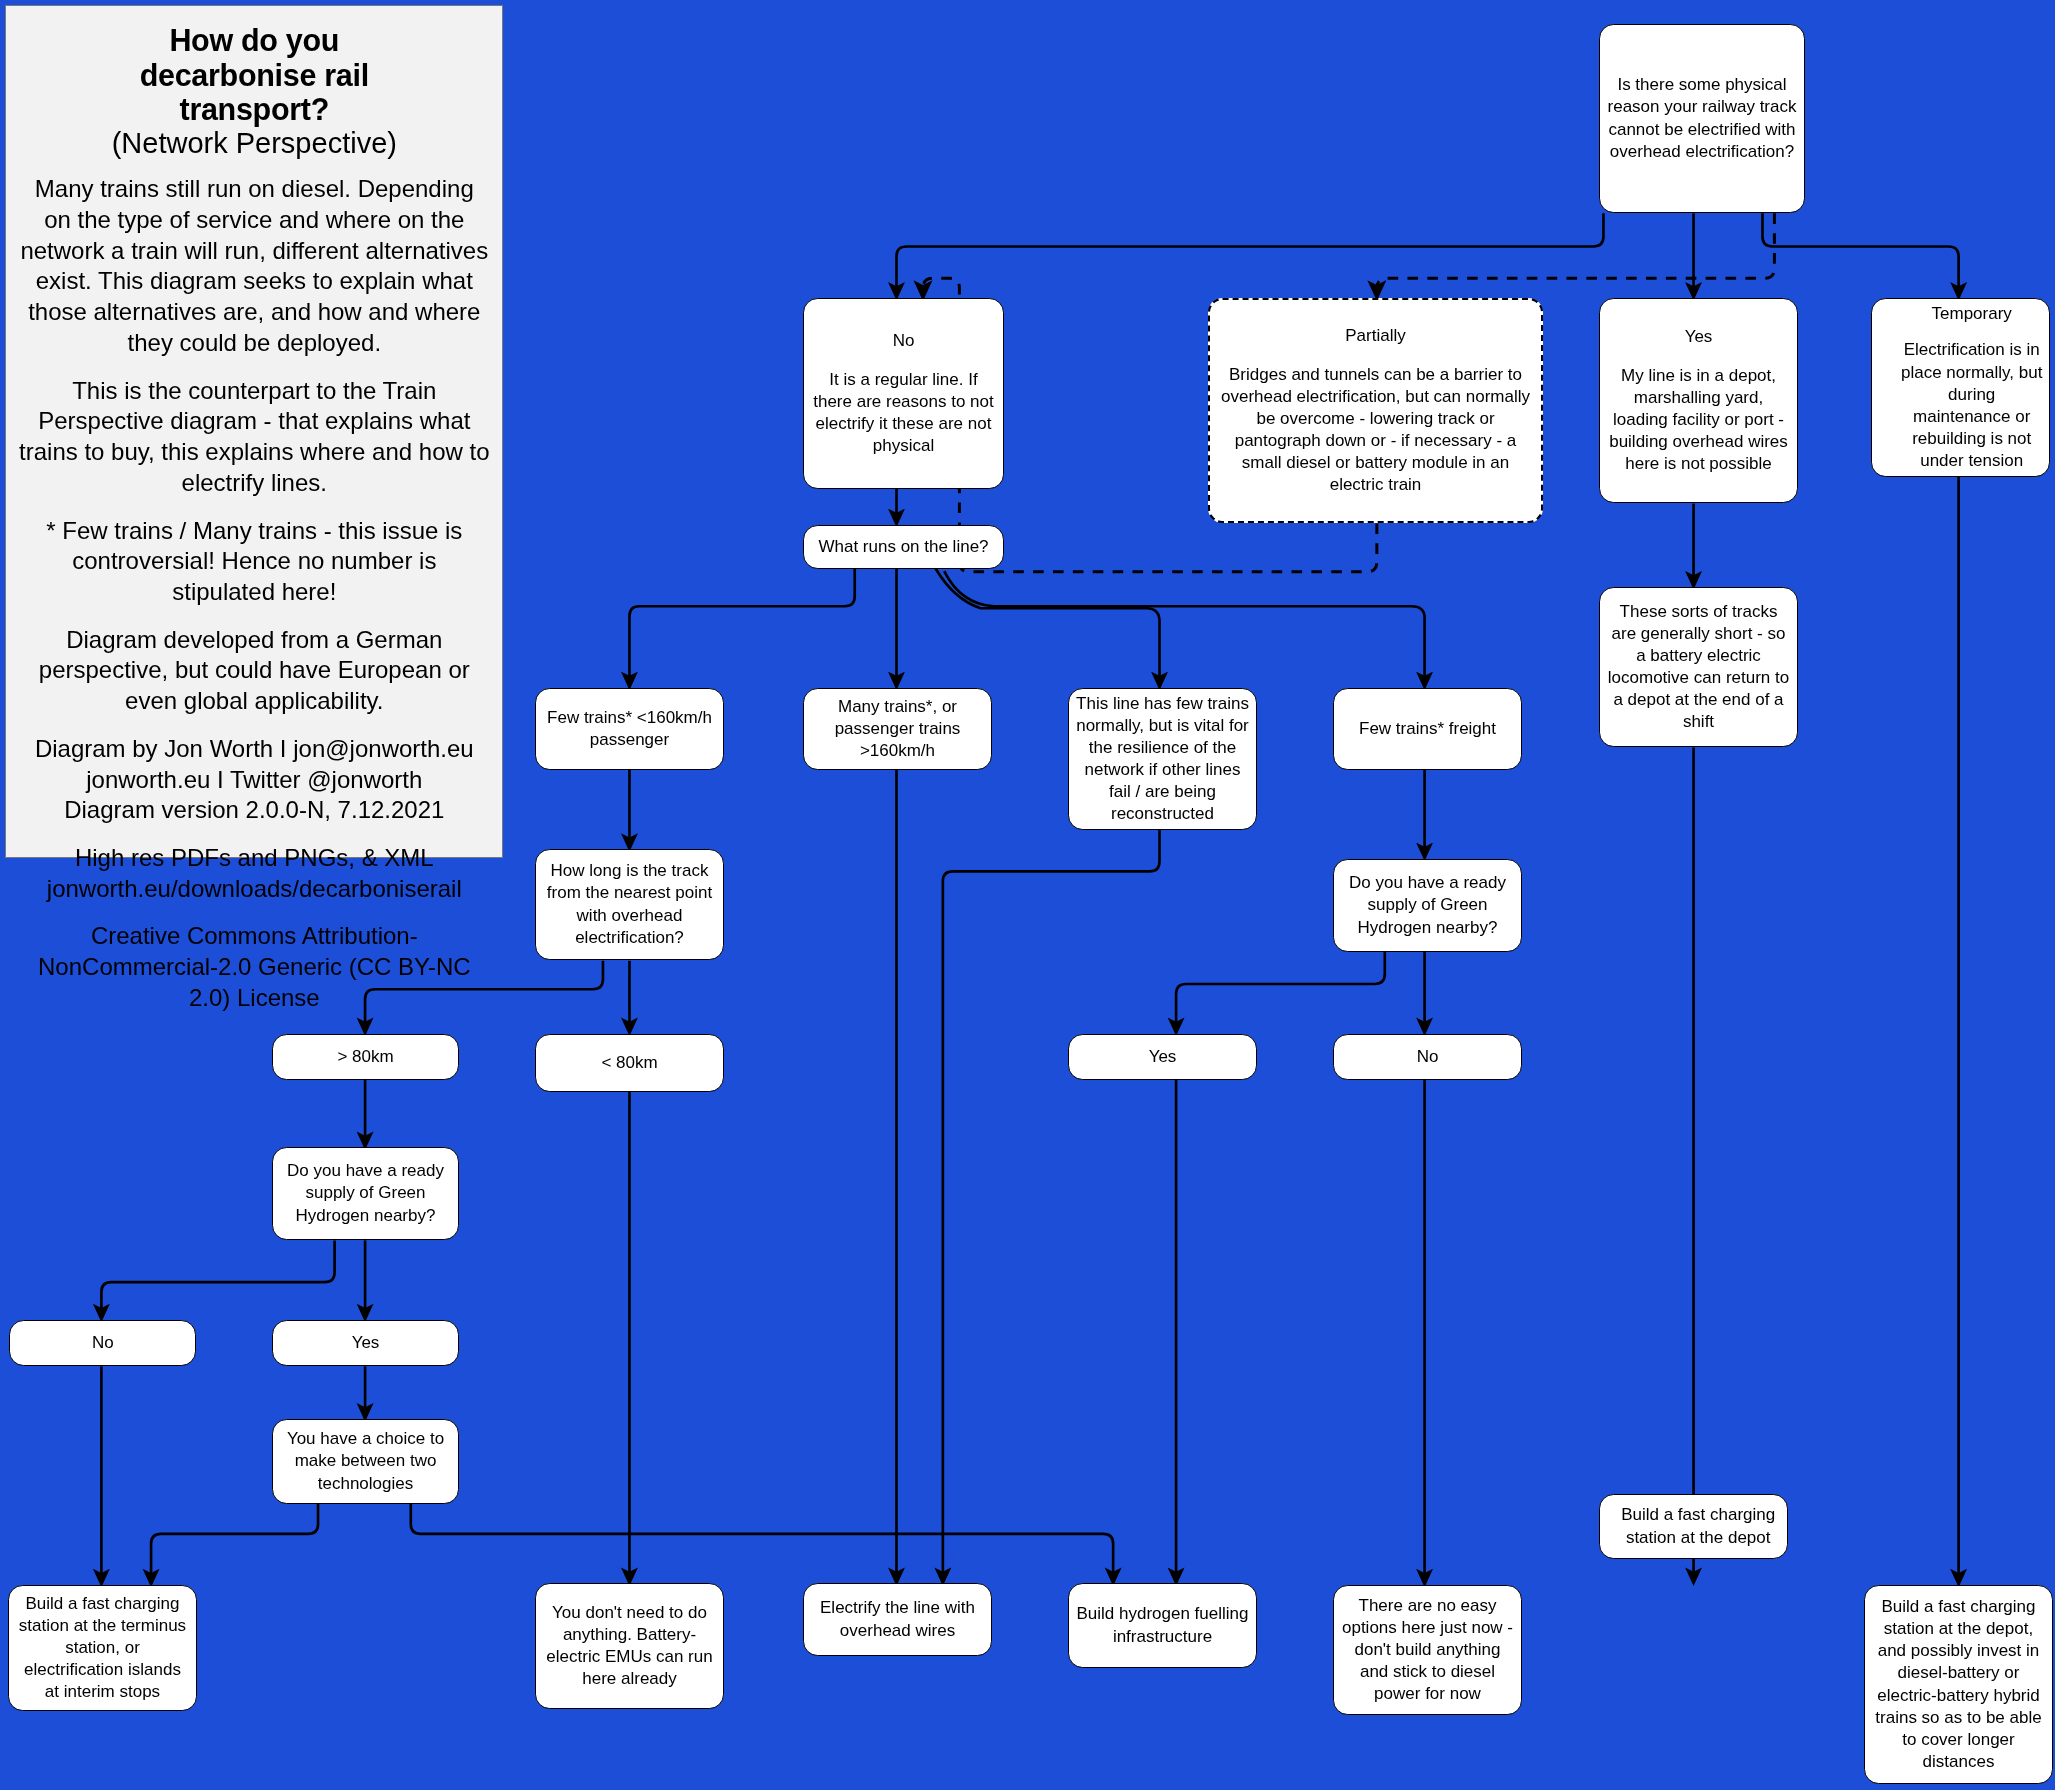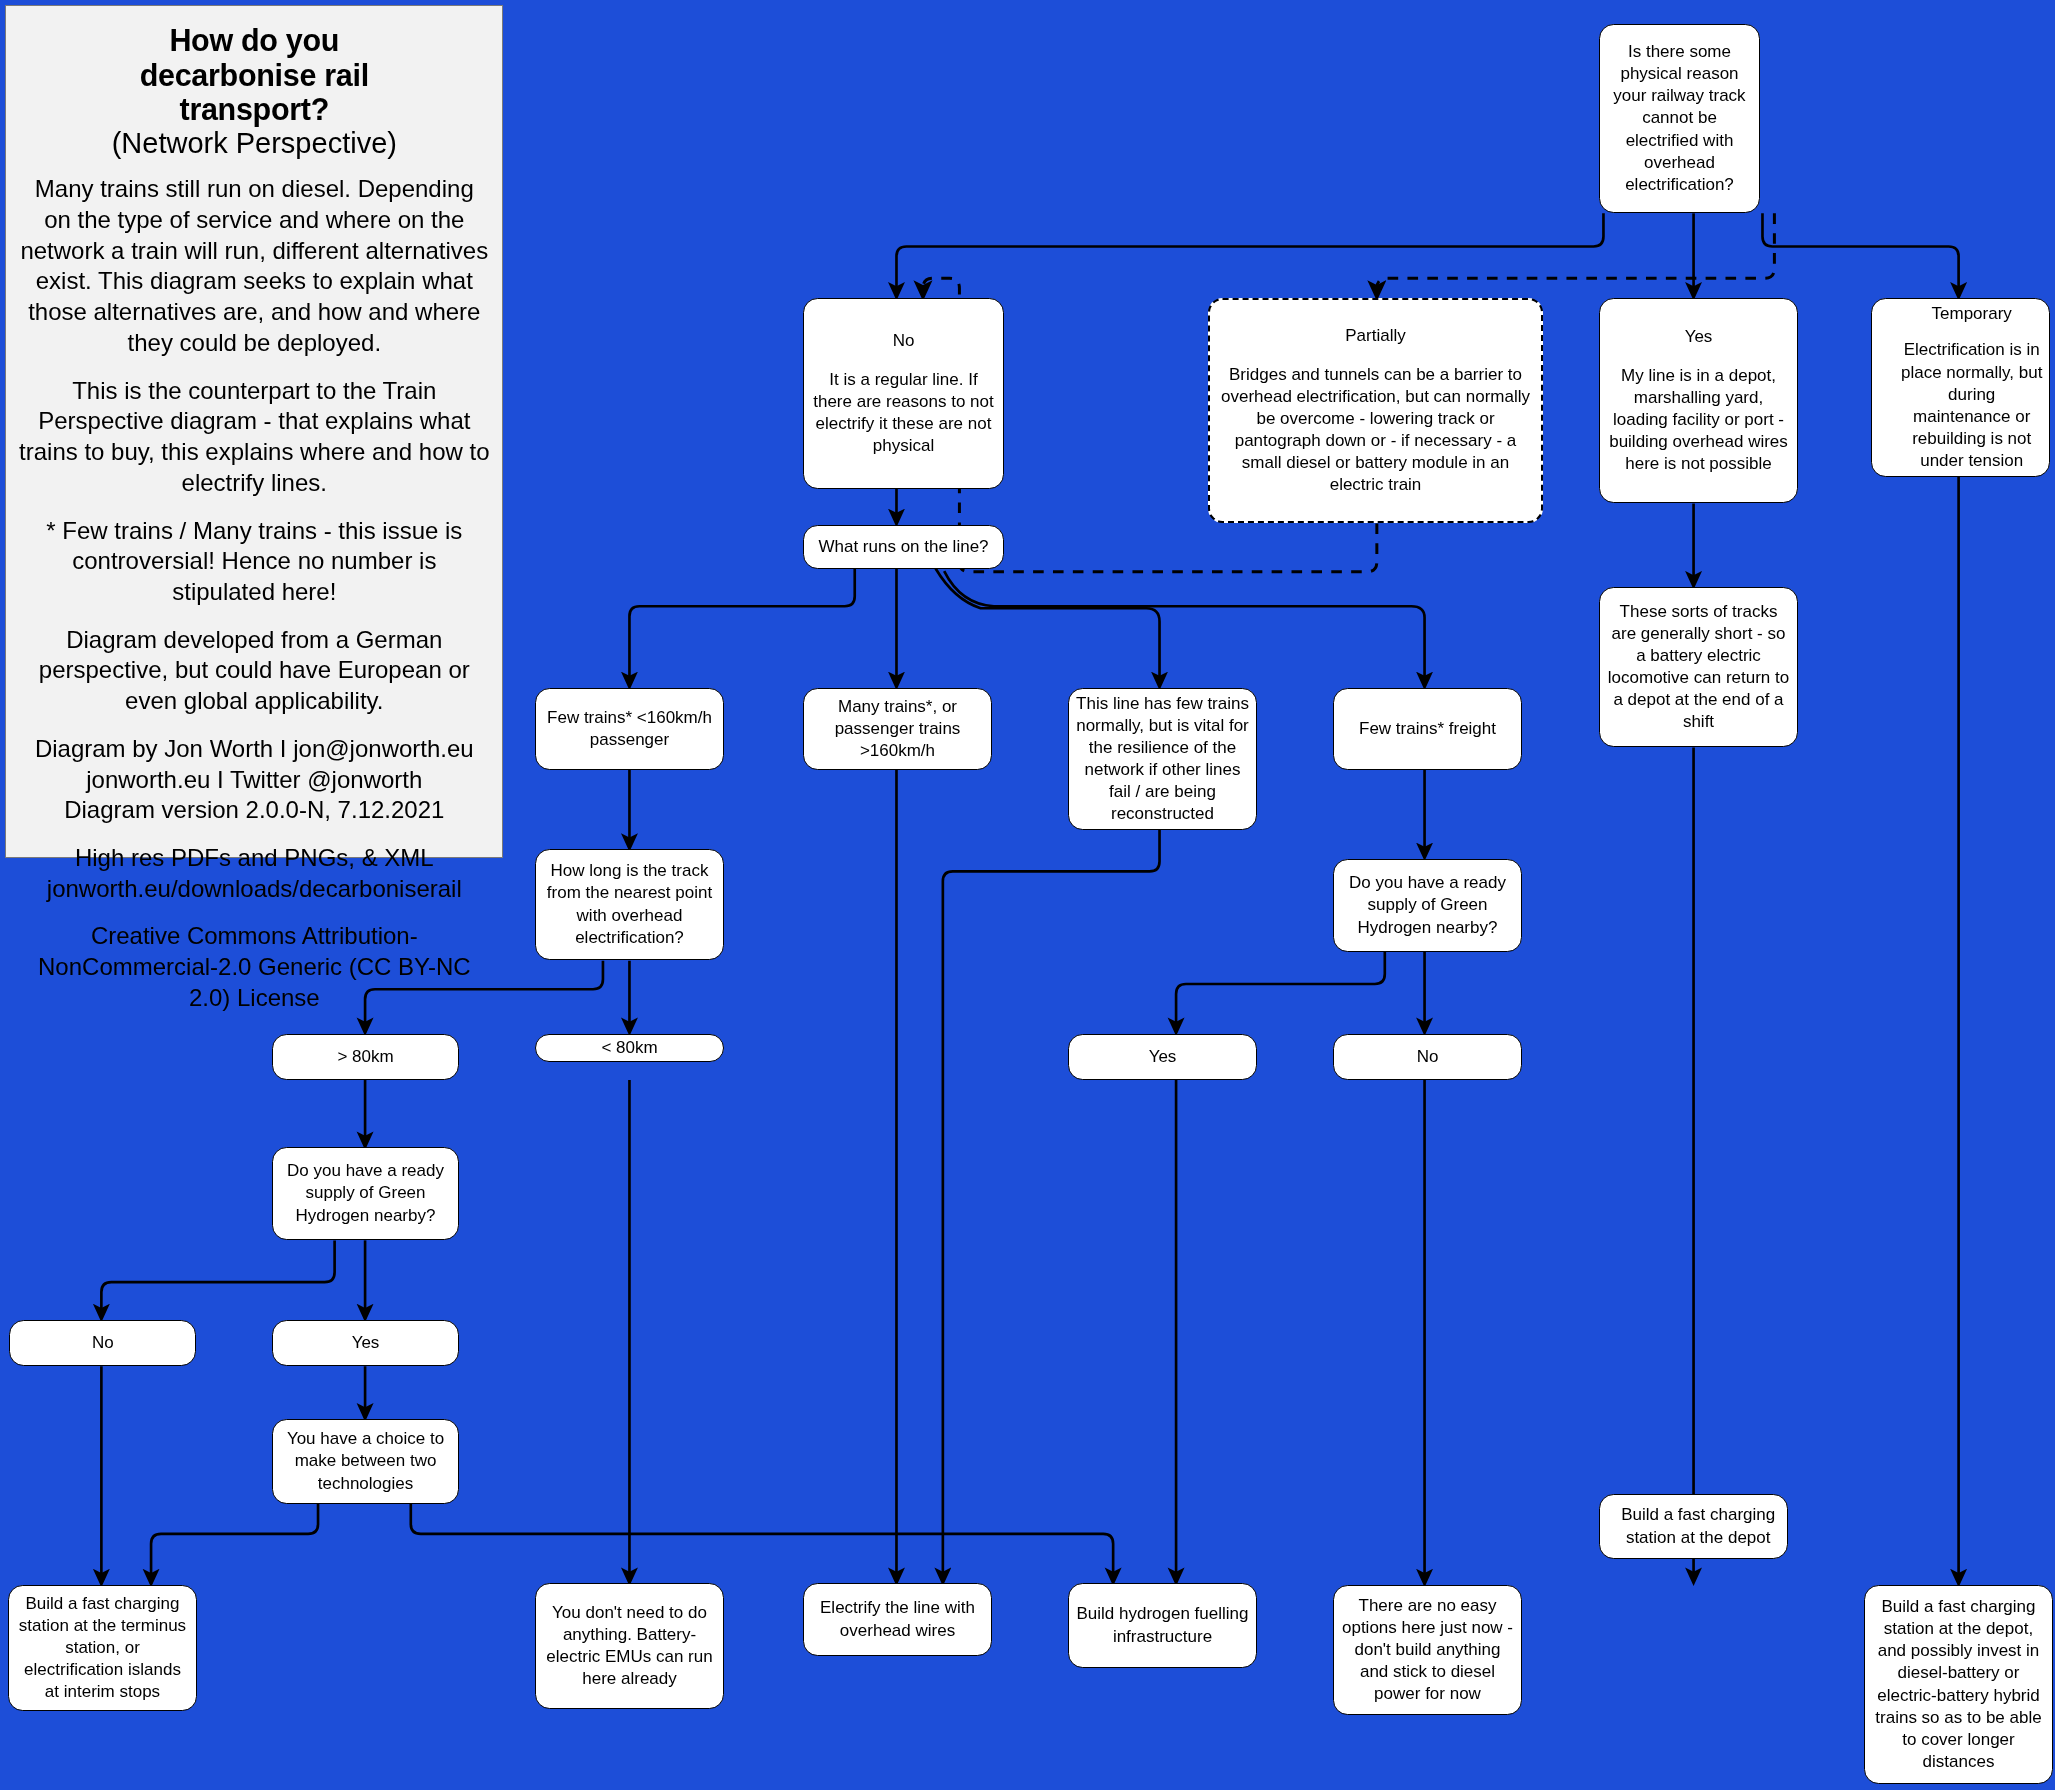--- a/index.html
+++ b/index.html
@@ -154,21 +154,21 @@
     <p>* Few trains / Many trains - this issue is controversial! Hence no number is stipulated here!</p>
     <p>Diagram developed from a German perspective, but could have European or even global applicability.</p>
     <p style="white-space:pre-line">Diagram by Jon Worth I jon@jonworth.eu
 jonworth.eu I Twitter @jonworth
 Diagram version 2.0.0-N, 7.12.2021</p>
     <p style="white-space:pre-line">High res PDFs and PNGs, &amp; XML
 jonworth.eu/downloads/decarboniserail</p>
     <p>Creative Commons Attribution-NonCommercial-2.0 Generic (CC BY-NC 2.0) License</p>
   </div>
 
-  <div class="node" style="left:1599px;top:24px;width:161px;height:189px;text-align:center;">
+  <div class="node" style="left:1599px;top:24px;width:206px;height:189px;text-align:center;">
     <span class="body">Is there some physical reason your railway track cannot be electrified with overhead electrification?</span>
   </div>
 
   <div class="node" style="left:803px;top:298px;width:201px;height:191px;">
     <span class="hdr">No</span>
     <span class="gap"></span>
     <span class="body">It is a regular line. If there are reasons to not electrify it these are not physical</span>
   </div>
 
   <div class="node dashed" style="left:1208px;top:298px;width:335px;height:225px;">
@@ -218,21 +218,21 @@
   </div>
 
   <div class="node" style="left:1333px;top:859px;width:189px;height:93px;">
     <span class="body">Do you have a ready supply of Green Hydrogen nearby?</span>
   </div>
 
   <div class="node" style="left:272px;top:1034px;width:187px;height:46px;">
     <span class="body">&gt; 80km</span>
   </div>
 
-  <div class="node" style="left:535px;top:1034px;width:189px;height:28px;">
+  <div class="node" style="left:535px;top:1034px;width:189px;height:58px;">
     <span class="body">&lt; 80km</span>
   </div>
 
   <div class="node" style="left:1068px;top:1034px;width:189px;height:46px;">
     <span class="body">Yes</span>
   </div>
 
   <div class="node" style="left:1333px;top:1034px;width:189px;height:46px;">
     <span class="body">No</span>
   </div>

